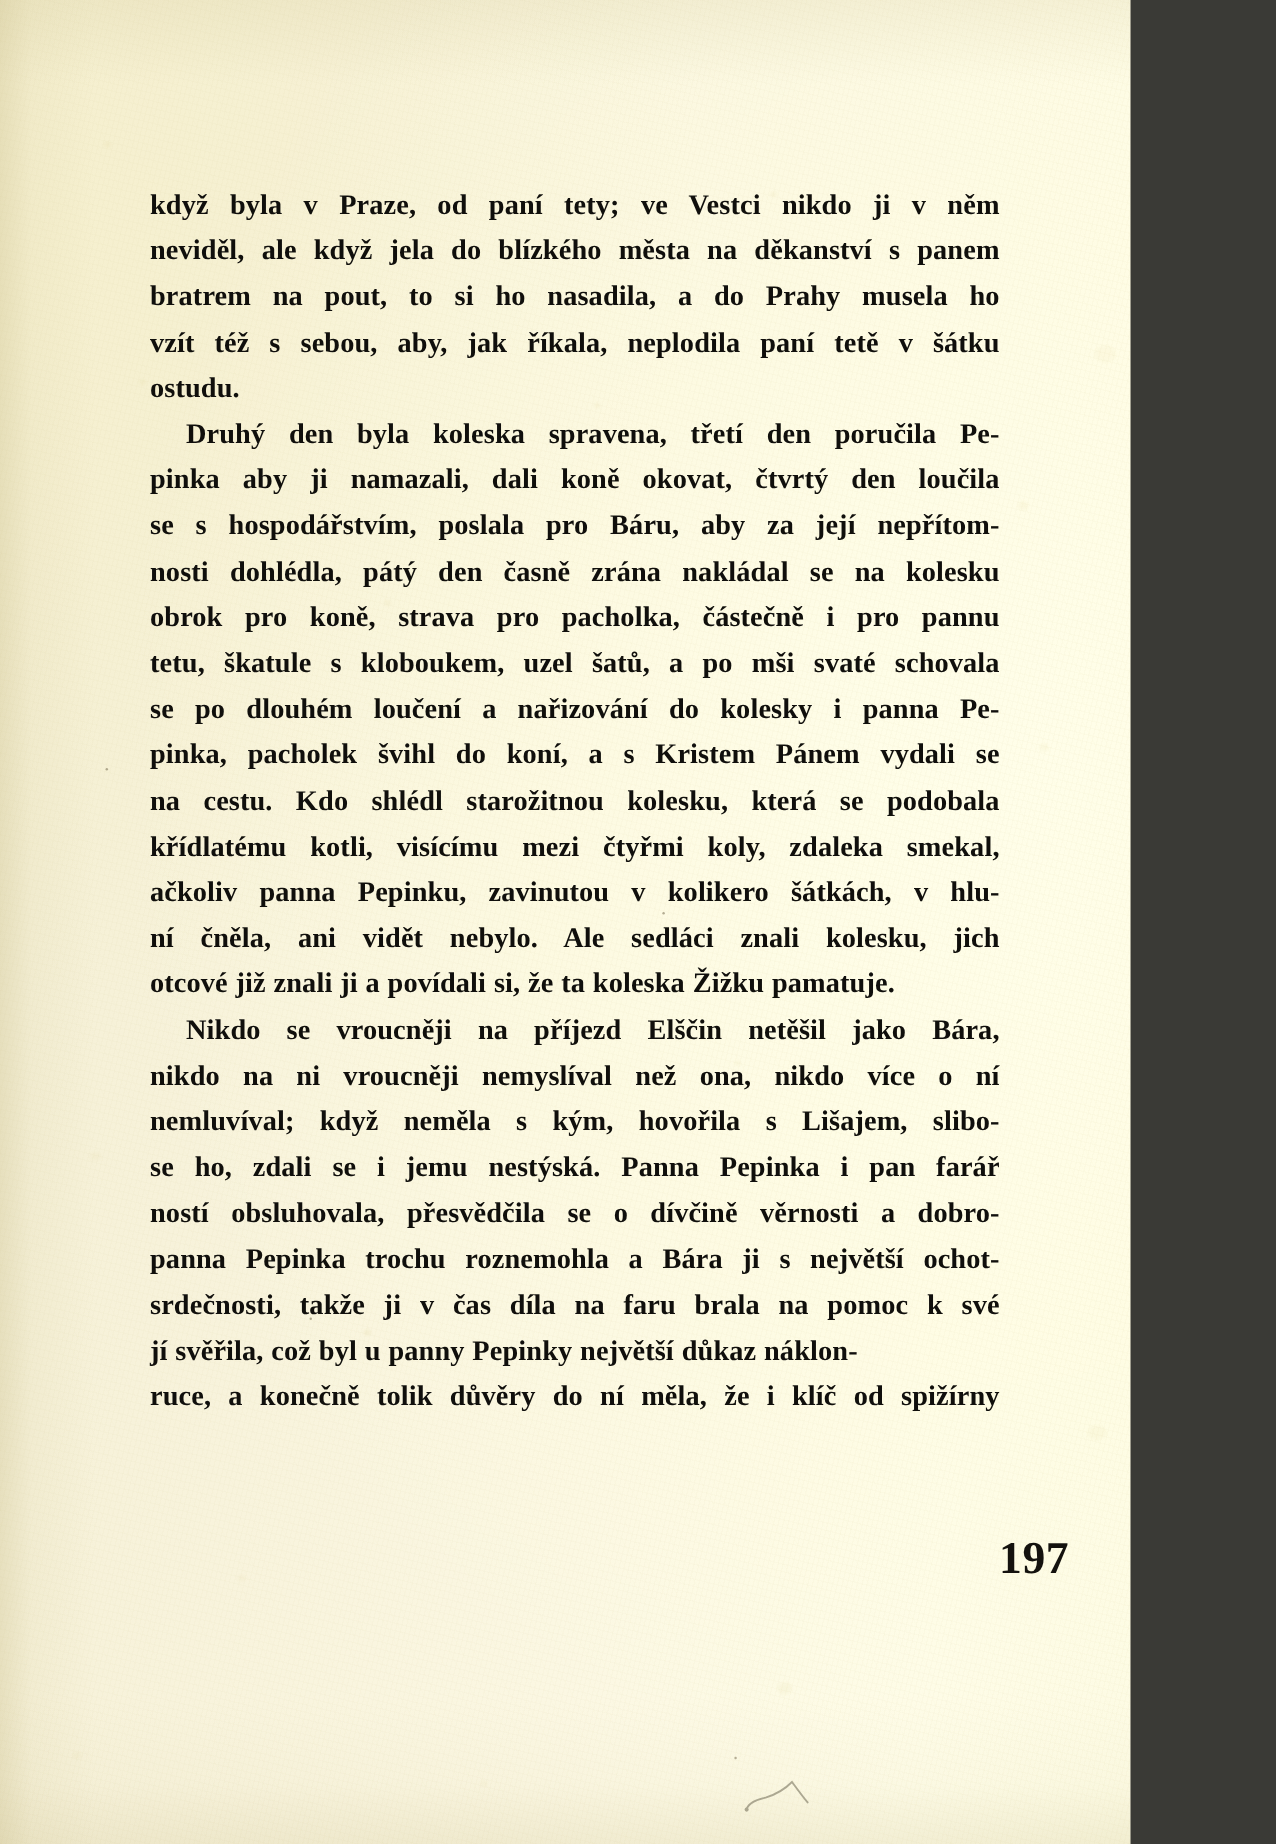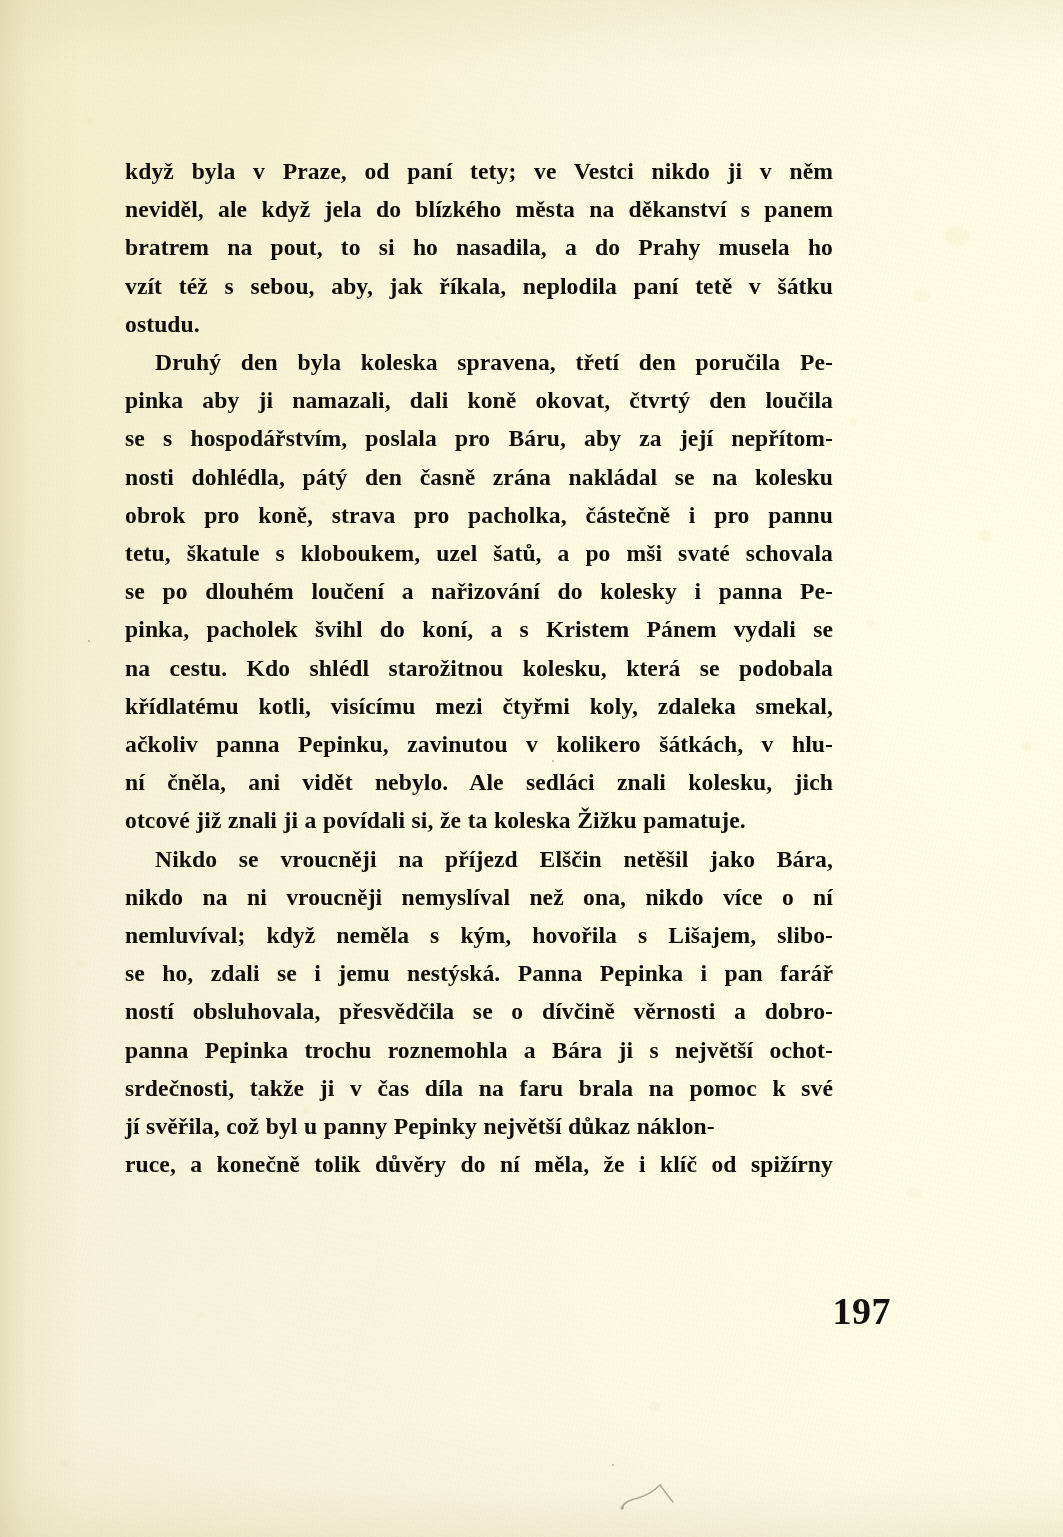--- a/index.html
+++ b/index.html
@@ -4,21 +4,21 @@
 <title>Scanned book page 197</title>
 <style>
   html, body {
     margin: 0;
     padding: 0;
     background: #3a3a36;
   }
 
   .page-scan {
     position: relative;
-    width: 1063px;
+    width: 942px;
     height: 1537px;
     overflow: hidden;
     background: #f6f1d6;
     font-family: "Liberation Serif", "DejaVu Serif", serif;
     -webkit-font-smoothing: antialiased;
   }
 
   
   .paper-base {
     position: absolute;
@@ -108,21 +108,20 @@
     left: 0;
     top: 1277px;
     width: 891px;
     text-align: right;
     font-family: "Liberation Serif", "DejaVu Serif", serif;
     font-weight: 700;
     font-size: 38px;
     line-height: 44px;
     color: #14120e;
     letter-spacing: 0.5px;
-    margin-top: 12px;
   }
 
   
   .bottom-mark {
     position: absolute;
     left: 620px;
     top: 1478px;
     width: 90px;
     height: 34px;
     opacity: 0.55;

